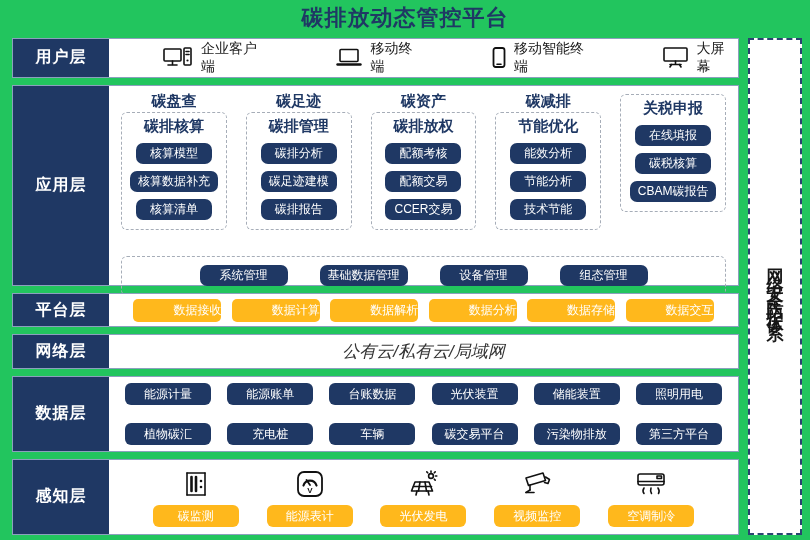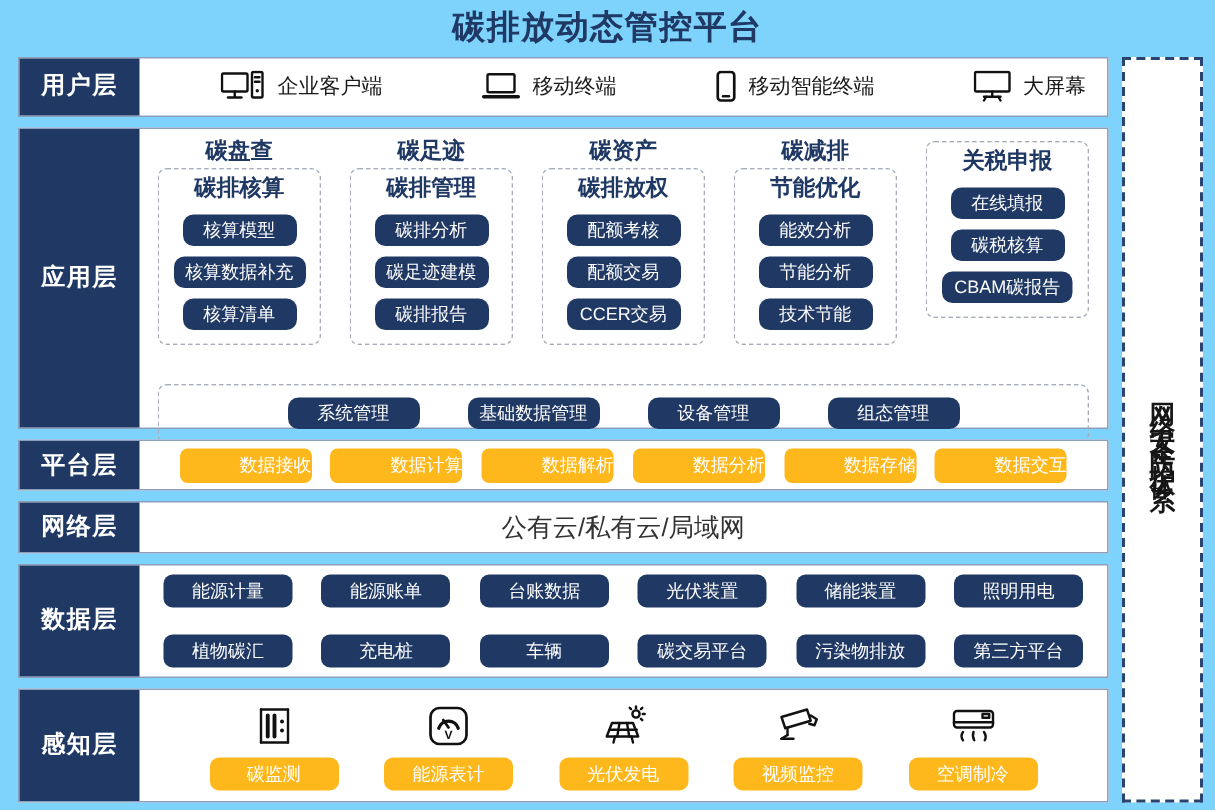--- a/index.html
+++ b/index.html
@@ -1,27 +1,27 @@
 <!DOCTYPE html>
 <html><head>
 <meta charset="utf-8">
 <style>
   * { margin: 0; padding: 0; box-sizing: border-box; }
   html, body { background: #fff; }
   body { font-family: "Liberation Sans", "DejaVu Sans", sans-serif; }
-  .canvas { width: 810px; height: 540px; background: #7dd3fc; position: relative; overflow: hidden; }
+  .canvas { width: 810px; height: 540px; background: #22c55e; position: relative; overflow: hidden; }
 
   .title { height: 36px; display: flex; align-items: center; justify-content: center;
            color: #1f3864; font-size: 22px; font-weight: bold; letter-spacing: 1px; }
 
   .main { display: flex; gap: 9px; margin: 2px 8px 0 12px; height: 497px; }
   .layers { flex: 1; display: flex; flex-direction: column; gap: 7px; }
 
   .layer { border: 1.5px solid #8ba0bd; background: #fff; display: flex; }
-  .layer-label { width: 80px; flex-shrink: 0; background: #1f3864; color: #fff;
+  .layer-label { width: 96px; flex-shrink: 0; background: #1f3864; color: #fff;
                  font-weight: bold; font-size: 16px; letter-spacing: 1px;
                  display: flex; align-items: center; justify-content: center; }
   .layer-content { flex: 1; min-width: 0; }
 
   .layer-user { height: 40px; }
   .layer-app { height: 201px; }
   .layer-platform { height: 35px; }
   .layer-network { height: 35px; }
   .layer-data { height: 76px; }
   .layer-perception { height: 77px; }
@@ -45,21 +45,21 @@
                 display: flex; align-items: center; justify-content: center; gap: 32px; }
   .app-bottom .pill { margin: 0; min-width: 88px; }
 
   
   .platform-content { display: flex; align-items: center; justify-content: space-evenly; padding: 0 14px; }
   .pill-orange { background: #ffb81c; color: #fff; font-size: 12px; height: 23px; line-height: 23px;
                  width: 88px; text-align: right; border-radius: 5px; white-space: nowrap; }
 
   
   .network-content { display: flex; align-items: center; justify-content: center;
-                     font-size: 17px; color: #333; }
+                     font-size: 17px; color: #333; font-style: italic; }
 
   
   .data-content { display: flex; flex-direction: column; justify-content: space-between; padding: 6px 16px; }
   .data-row { display: flex; justify-content: space-between; }
   .pill-data { background: #1f3864; color: #fff; font-size: 12px; height: 22px; line-height: 22px;
                width: 86px; text-align: center; border-radius: 6px; white-space: nowrap; }
 
   
   .perception-content { display: flex; align-items: center; justify-content: space-evenly; padding: 4px 16px 6px; }
   .sense-item { display: flex; flex-direction: column; align-items: center; gap: 7px; }

